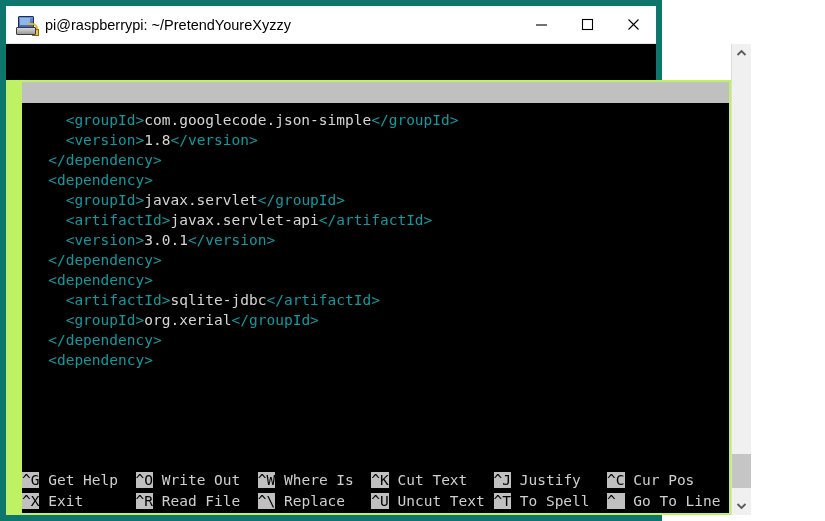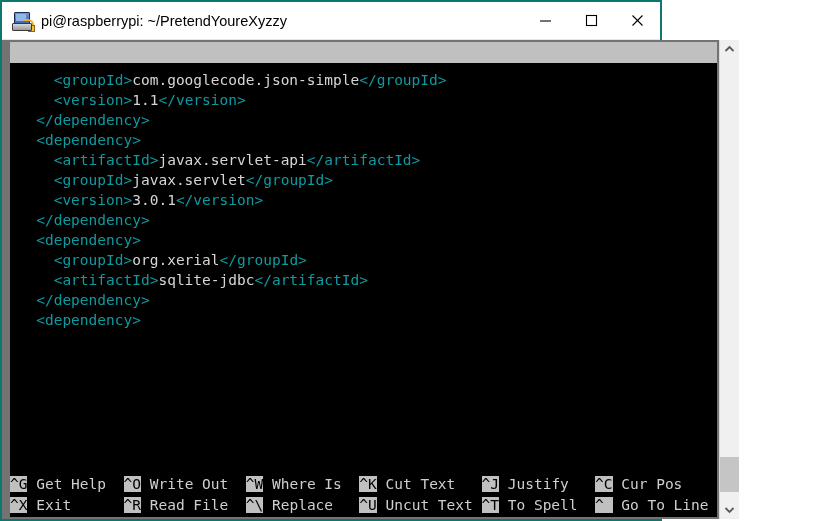--- a/index.html
+++ b/index.html
@@ -6,21 +6,21 @@
   body{
     width:825px;height:521px;overflow:hidden;
     background:#ffffff;
     font-family:"Liberation Sans", sans-serif;
     -webkit-font-smoothing:none;
   }
   .window{
     position:relative;width:662px;height:521px;
     background:#ffffff;
     box-sizing:border-box;
-    border:2px solid #0f766e;
+    border:6px solid #0f766e;
     display:flex;flex-direction:column;
   }
   
   .titlebar{
     height:37px;flex:0 0 37px;
     background:#ffffff;
     display:flex;align-items:center;
     border-bottom:1px solid #e6e6e6;
     position:relative;
   }
@@ -60,23 +60,24 @@
     position:absolute;right:0;top:0;height:37px;display:flex;align-items:stretch;
   }
   .wb{
     width:46px;display:flex;align-items:center;justify-content:center;
     background:transparent;
   }
   .wb svg{display:block;}
   
   .termwrap{
     flex:1 1 auto;display:flex;min-height:0;
-    background:#737373;
-    padding:2px 2px 2px 8px;
+    background:#bef264;
+    padding:2px 2px 2px 16px;
     box-sizing:border-box;
+    margin-top:36px;
   }
   .terminal{
     flex:1 1 auto;min-width:0;
     background:#000000;
     display:flex;flex-direction:column;
     font-family:"DejaVu Sans Mono", monospace;
     position:relative;
     overflow:hidden;
   }
   .nano-title{
@@ -188,30 +189,30 @@
 
     <div class="termwrap">
       <div class="terminal">
 
         <div class="nano-title">
           
         </div>
 
         <div class="code" id="codeArea">
             <div class="cline"><span>     </span><span class="tag">&lt;groupId&gt;</span><span class="val">com.googlecode.json-simple</span><span class="tag">&lt;/groupId&gt;</span></div>
-            <div class="cline"><span>     </span><span class="tag">&lt;version&gt;</span><span class="val">1.1</span><span class="tag">&lt;/version&gt;</span></div>
+            <div class="cline"><span>     </span><span class="tag">&lt;version&gt;</span><span class="val">1.8</span><span class="tag">&lt;/version&gt;</span></div>
             <div class="cline"><span>   </span><span class="tag">&lt;/dependency&gt;</span></div>
             <div class="cline"><span>   </span><span class="tag">&lt;dependency&gt;</span></div>
+            <div class="cline"><span>     </span><span class="tag">&lt;groupId&gt;</span><span class="val">javax.servlet</span><span class="tag">&lt;/groupId&gt;</span></div>
             <div class="cline"><span>     </span><span class="tag">&lt;artifactId&gt;</span><span class="val">javax.servlet-api</span><span class="tag">&lt;/artifactId&gt;</span></div>
-            <div class="cline"><span>     </span><span class="tag">&lt;groupId&gt;</span><span class="val">javax.servlet</span><span class="tag">&lt;/groupId&gt;</span></div>
             <div class="cline"><span>     </span><span class="tag">&lt;version&gt;</span><span class="val">3.0.1</span><span class="tag">&lt;/version&gt;</span></div>
             <div class="cline"><span>   </span><span class="tag">&lt;/dependency&gt;</span></div>
             <div class="cline"><span>   </span><span class="tag">&lt;dependency&gt;</span></div>
+            <div class="cline"><span>     </span><span class="tag">&lt;artifactId&gt;</span><span class="val">sqlite-jdbc</span><span class="tag">&lt;/artifactId&gt;</span></div>
             <div class="cline"><span>     </span><span class="tag">&lt;groupId&gt;</span><span class="val">org.xerial</span><span class="tag">&lt;/groupId&gt;</span></div>
-            <div class="cline"><span>     </span><span class="tag">&lt;artifactId&gt;</span><span class="val">sqlite-jdbc</span><span class="tag">&lt;/artifactId&gt;</span></div>
             <div class="cline"><span>   </span><span class="tag">&lt;/dependency&gt;</span></div>
             <div class="cline"><span>   </span><span class="tag">&lt;dependency&gt;</span></div>
           </div>
 
         <div class="helpbar">
           <div class="hrow" id="helpRow1"><span class="hk">^G</span><span class="hl"> Get Help</span><span class="hl">  </span><span class="hk">^O</span><span class="hl"> Write Out</span><span class="hl">  </span><span class="hk">^W</span><span class="hl"> Where Is</span><span class="hl">  </span><span class="hk">^K</span><span class="hl"> Cut Text</span><span class="hl">   </span><span class="hk">^J</span><span class="hl"> Justify</span><span class="hl">   </span><span class="hk">^C</span><span class="hl"> Cur Pos</span><span class="hl">    </span></div>
           <div class="hrow" id="helpRow2"><span class="hk">^X</span><span class="hl"> Exit</span><span class="hl">      </span><span class="hk">^R</span><span class="hl"> Read File</span><span class="hl">  </span><span class="hk">^\</span><span class="hl"> Replace</span><span class="hl">   </span><span class="hk">^U</span><span class="hl"> Uncut Text</span><span class="hl"> </span><span class="hk">^T</span><span class="hl"> To Spell</span><span class="hl">  </span><span class="hk">^ </span><span class="hl"> Go To Line</span><span class="hl"> </span></div>
         </div>
 
       </div>

